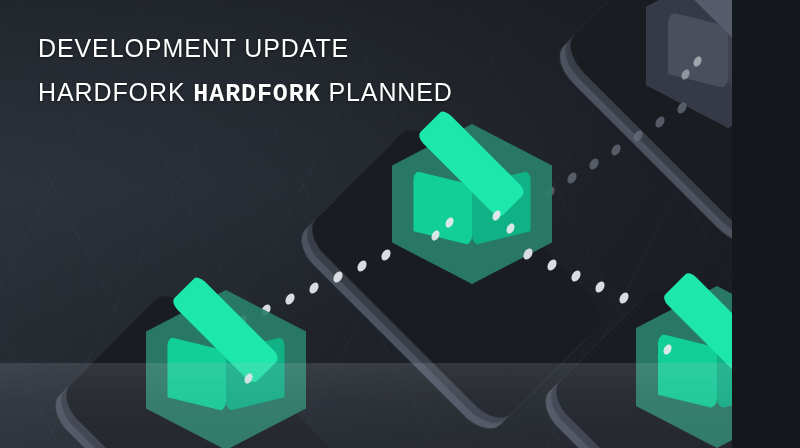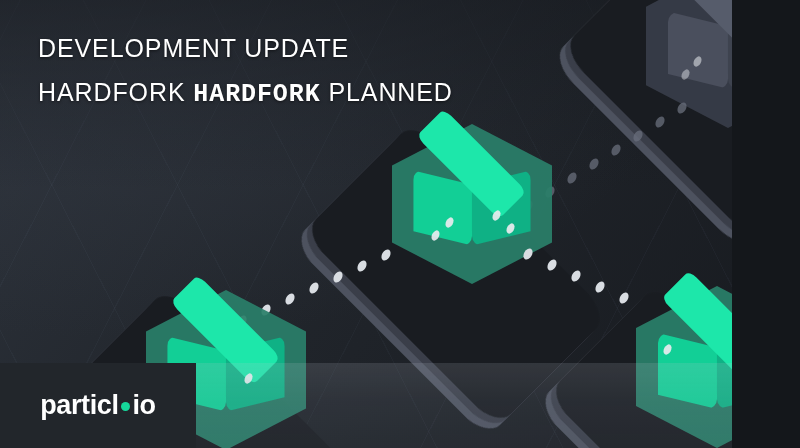--- a/index.html
+++ b/index.html
@@ -262,21 +262,14 @@
 
   </div>
 
   <div class="ground"></div>
 
   <div class="headings">
     <div class="h-line">DEVELOPMENT UPDATE</div>
     <div class="h-line"><span>HARDFORK </span><span class="bold">HARDFORK</span><span> PLANNED</span></div>
   </div>
 
-  <div class="logo-block">
-    <div class="logo-text">
-        <span>particl</span>
-        <span class="logo-dot" style="background: rgb(22, 216, 155);"></span>
-        <span>io</span>
-      </div>
-  </div>
 
 </div>
 
 </body></html>

